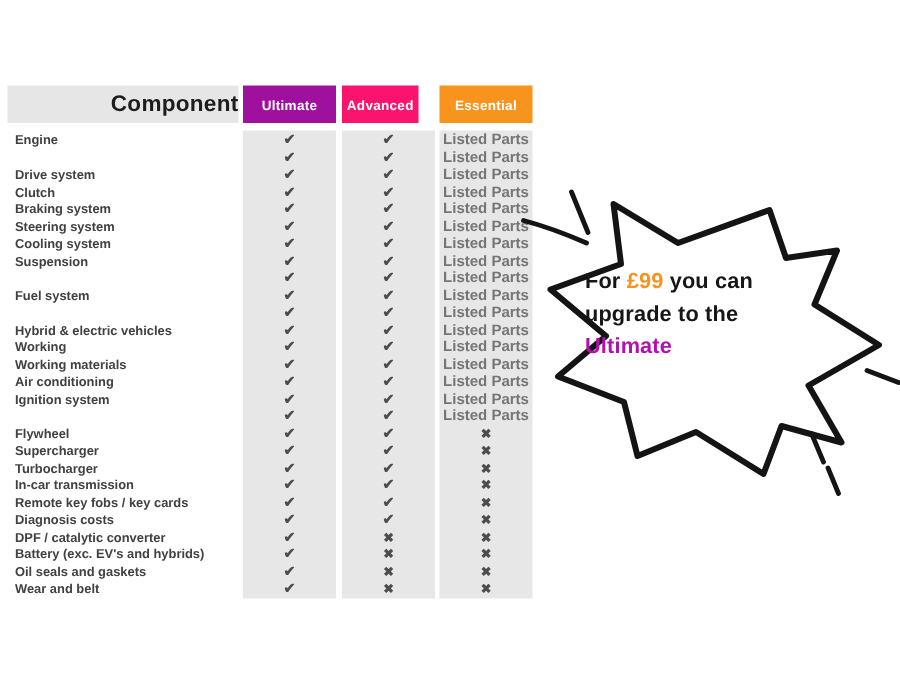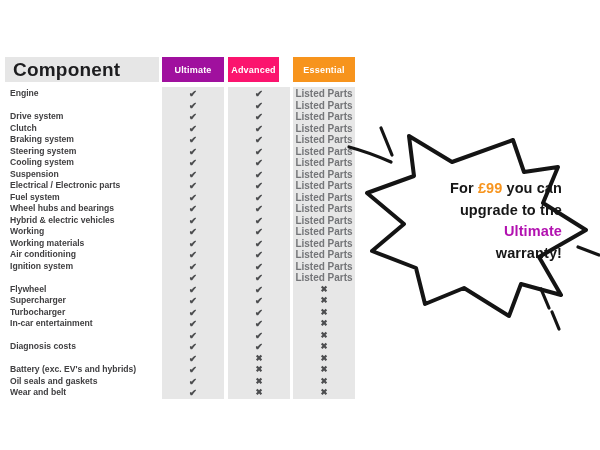--- a/index.html
+++ b/index.html
@@ -14,23 +14,24 @@
   }
 
   
   .comp-header {
     position: absolute;
     left: 5px; top: 57px;
     width: 154px; height: 25px;
     background: #e6e6e6;
     display: flex; align-items: center;
     padding-left: 8px;
-    font-size: 19px; font-weight: 700;
+    font-size: 15px; font-weight: 700;
     color: #1d1d1f;
     letter-spacing: 0.2px;
+    justify-content: flex-end;
   }
   .plan-badge {
     position: absolute;
     top: 57px; height: 25px;
     display: flex; align-items: center; justify-content: center;
     color: #ffffff;
     font-size: 9px; font-weight: 700;
     letter-spacing: 0.2px;
   }
   .badge-0 { left: 162px; width: 62px; }
@@ -78,21 +79,21 @@
   
   .burst-svg {
     position: absolute;
     left: 340px; top: 105px;
     width: 262px; height: 240px;
   }
   .burst-text {
     position: absolute;
     left: 390px; top: 178px;
     width: 172px;
-    text-align: right;
+    text-align: left;
     font-size: 14.5px; font-weight: 700;
     color: #161616;
     line-height: 21.5px;
     letter-spacing: 0.1px;
   }
 </style>
 </head>
 <body>
 
 <div class="stage">
@@ -156,33 +157,31 @@
         <div class="cell cell-a sym-check">✔</div>
         <div class="cell cell-e listed">Listed Parts</div>
       </div>
       <div class="row">
         <div class="rlabel">Suspension</div>
         <div class="cell cell-u sym-check">✔</div>
         <div class="cell cell-a sym-check">✔</div>
         <div class="cell cell-e listed">Listed Parts</div>
       </div>
       <div class="row">
-        <div class="rlabel">Electrical / Electronic parts</div>
         <div class="cell cell-u sym-check">✔</div>
         <div class="cell cell-a sym-check">✔</div>
         <div class="cell cell-e listed">Listed Parts</div>
       </div>
       <div class="row">
         <div class="rlabel">Fuel system</div>
         <div class="cell cell-u sym-check">✔</div>
         <div class="cell cell-a sym-check">✔</div>
         <div class="cell cell-e listed">Listed Parts</div>
       </div>
       <div class="row">
-        <div class="rlabel">Wheel hubs and bearings</div>
         <div class="cell cell-u sym-check">✔</div>
         <div class="cell cell-a sym-check">✔</div>
         <div class="cell cell-e listed">Listed Parts</div>
       </div>
       <div class="row">
         <div class="rlabel">Hybrid &amp; electric vehicles</div>
         <div class="cell cell-u sym-check">✔</div>
         <div class="cell cell-a sym-check">✔</div>
         <div class="cell cell-e listed">Listed Parts</div>
       </div>
@@ -227,37 +226,39 @@
         <div class="cell cell-a sym-check">✔</div>
         <div class="cell cell-e sym-cross">✖</div>
       </div>
       <div class="row">
         <div class="rlabel">Turbocharger</div>
         <div class="cell cell-u sym-check">✔</div>
         <div class="cell cell-a sym-check">✔</div>
         <div class="cell cell-e sym-cross">✖</div>
       </div>
       <div class="row">
-        <div class="rlabel">In-car entertainment</div>
-        <div class="cell cell-u sym-check">✔</div>
-        <div class="cell cell-a sym-check">✔</div>
-        <div class="cell cell-e sym-cross">✖</div>
-      </div>
-      <div class="row">
+        <div class="rlabel">In-car transmission</div>
+        <div class="cell cell-u sym-check">✔</div>
+        <div class="cell cell-a sym-check">✔</div>
+        <div class="cell cell-e sym-cross">✖</div>
+      </div>
+      <div class="row">
+        <div class="rlabel">Remote key fobs / key cards</div>
         <div class="cell cell-u sym-check">✔</div>
         <div class="cell cell-a sym-check">✔</div>
         <div class="cell cell-e sym-cross">✖</div>
       </div>
       <div class="row">
         <div class="rlabel">Diagnosis costs</div>
         <div class="cell cell-u sym-check">✔</div>
         <div class="cell cell-a sym-check">✔</div>
         <div class="cell cell-e sym-cross">✖</div>
       </div>
       <div class="row">
+        <div class="rlabel">DPF / catalytic converter</div>
         <div class="cell cell-u sym-check">✔</div>
         <div class="cell cell-a sym-cross">✖</div>
         <div class="cell cell-e sym-cross">✖</div>
       </div>
       <div class="row">
         <div class="rlabel">Battery (exc. EV's and hybrids)</div>
         <div class="cell cell-u sym-check">✔</div>
         <div class="cell cell-a sym-cross">✖</div>
         <div class="cell cell-e sym-cross">✖</div>
       </div>
@@ -282,16 +283,15 @@
       <path d="M 381,128 L 392,155"></path>
       <path d="M 578,247 L 599,255"></path>
       <path d="M 541,289 L 549,308"></path>
       <path d="M 552,312 L 559,329"></path>
     </g>
   </svg>
   <div class="burst-text">
     <div><span>For </span><span id="price-span" style="color: rgb(247, 148, 29);">£99</span><span> you can</span></div>
     <div>upgrade to the</div>
     <div id="highlight-span" style="color: rgb(178, 17, 176);">Ultimate</div>
-    <div>warranty!</div>
   </div>
 
 </div>
 
 </body></html>

